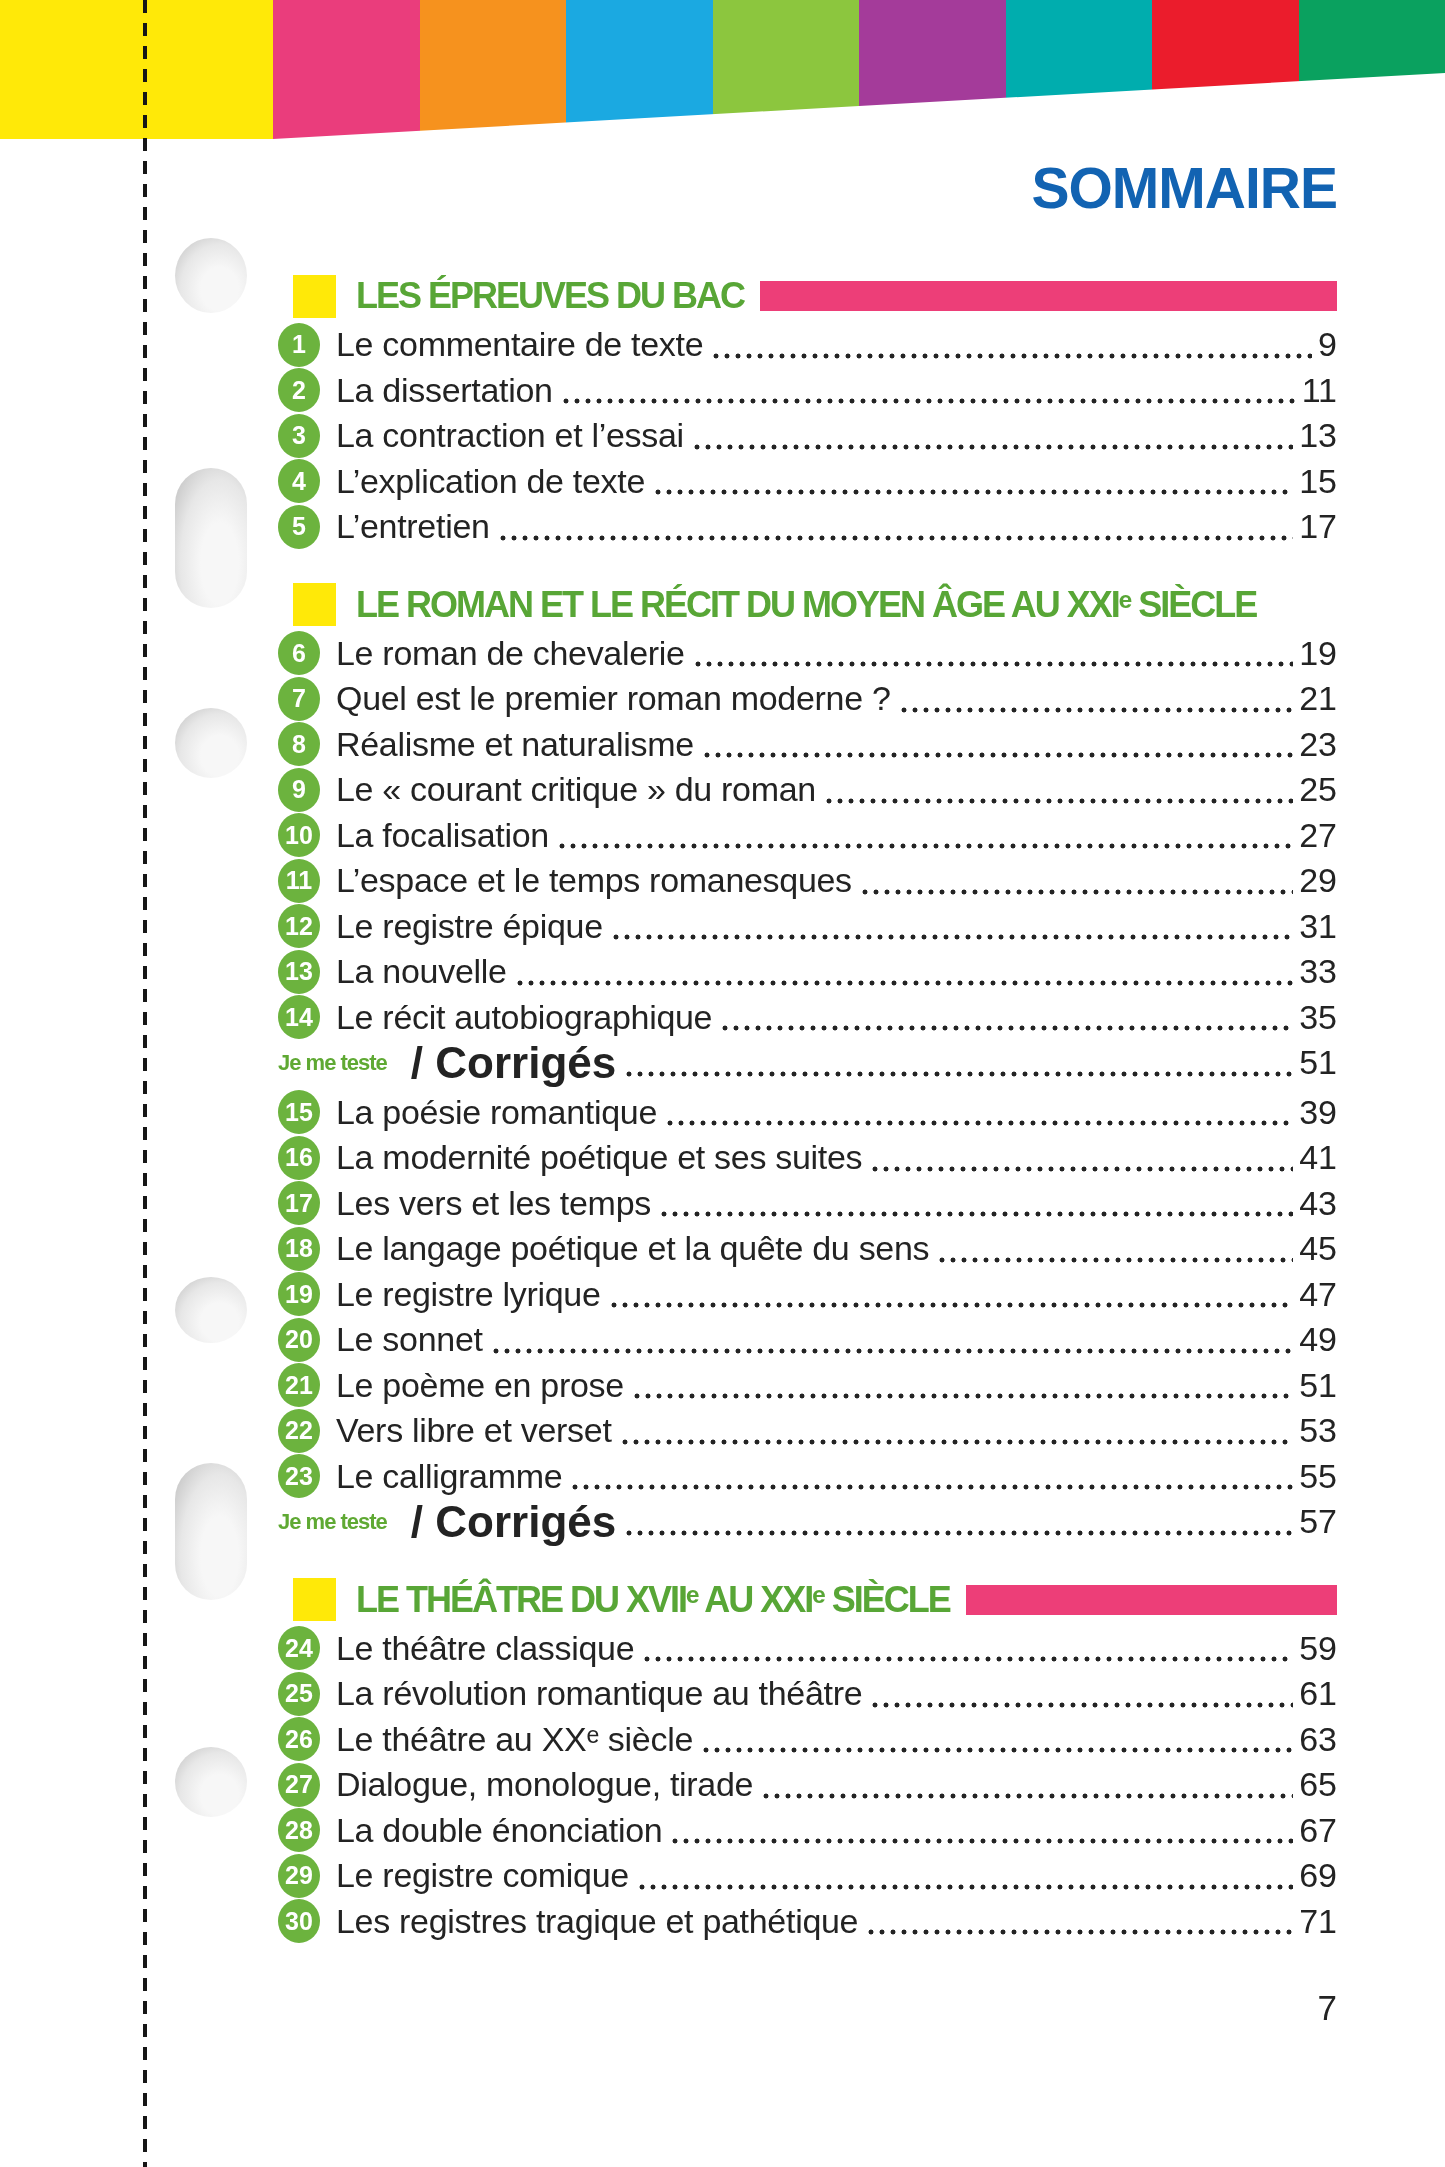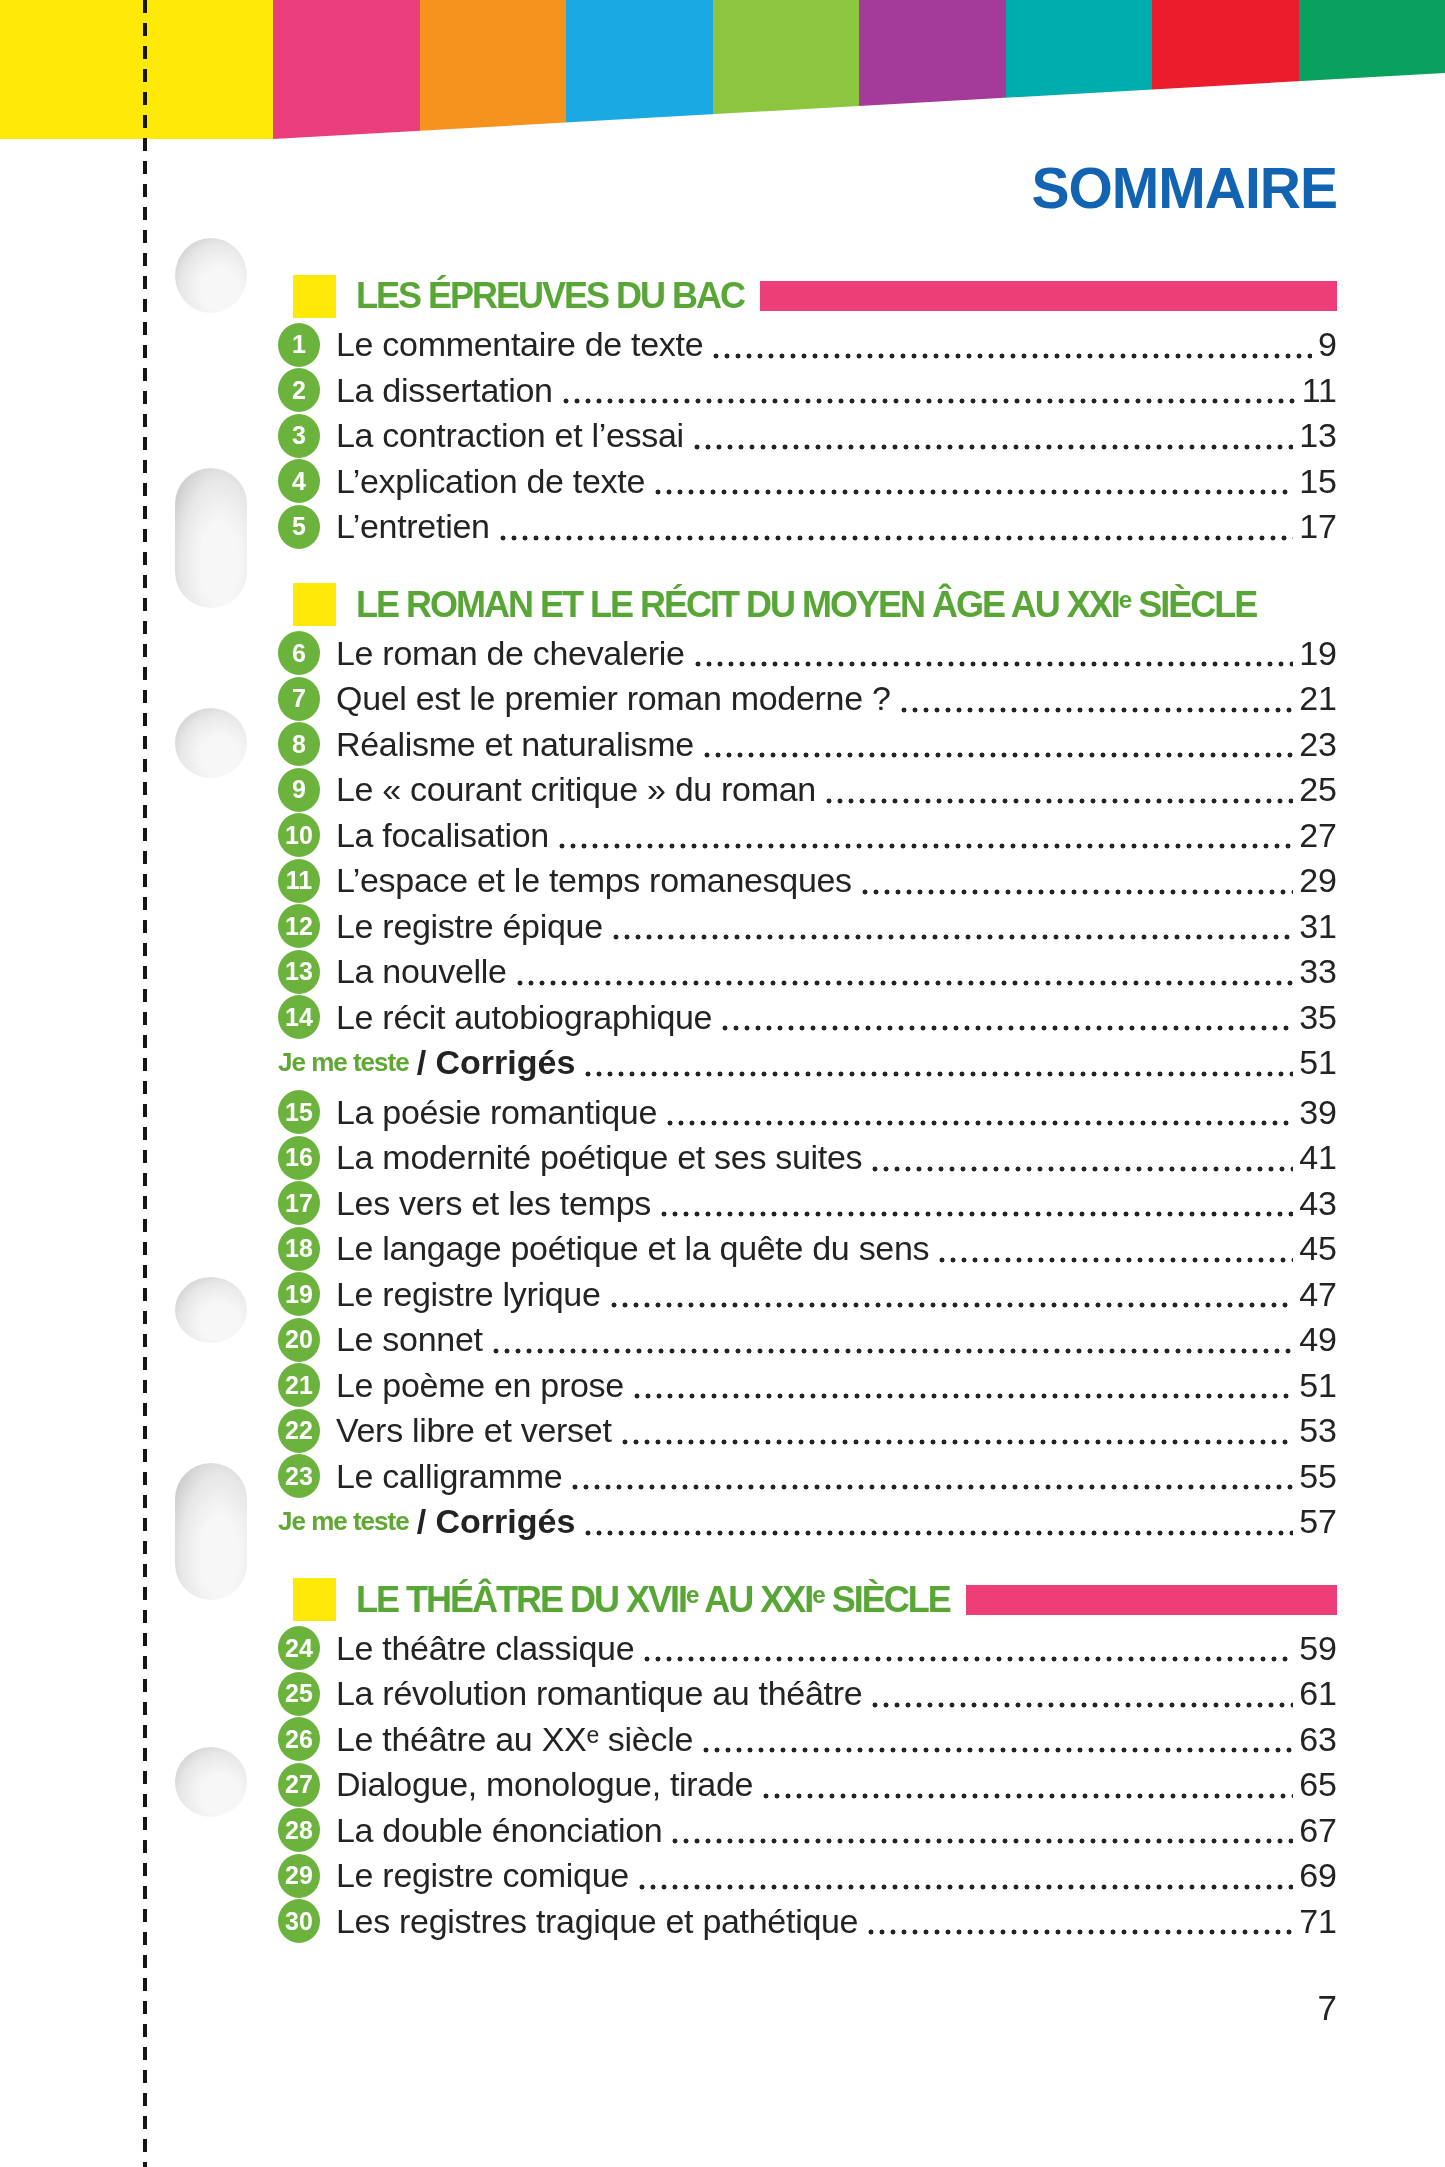--- a/index.html
+++ b/index.html
@@ -90,25 +90,25 @@
   .leader{
     flex:1 1 auto;align-self:flex-end;height:6px;
     margin:0 6px 9px 10px;
     background-image:radial-gradient(circle at 3px 3px,var(--text-dark,#232323) 2.1px,transparent 2.8px);
     background-size:11px 6px;background-repeat:repeat-x;
   }
   .item-page{
     font-size:34px;white-space:nowrap;
   }
   .self-test-row .self-test-label{
-    font-size:26px;font-weight:bold;letter-spacing:-1px;
+    font-size:22px;font-weight:bold;letter-spacing:-1px;
     color:var(--self-test-green,#5FA933);white-space:nowrap;
   }
   .self-test-row .corriges-label{
-    font-size:34px;font-weight:bold;margin-left:8px;white-space:nowrap;
+    font-size:44px;font-weight:bold;margin-left:24px;white-space:nowrap;
   }
 
   .corner-page-num{
     margin-top:43px;text-align:right;
     font-size:35px;line-height:42px;color:var(--text-dark,#232323);
   }
 </style>
 </head>
 <body>
 

